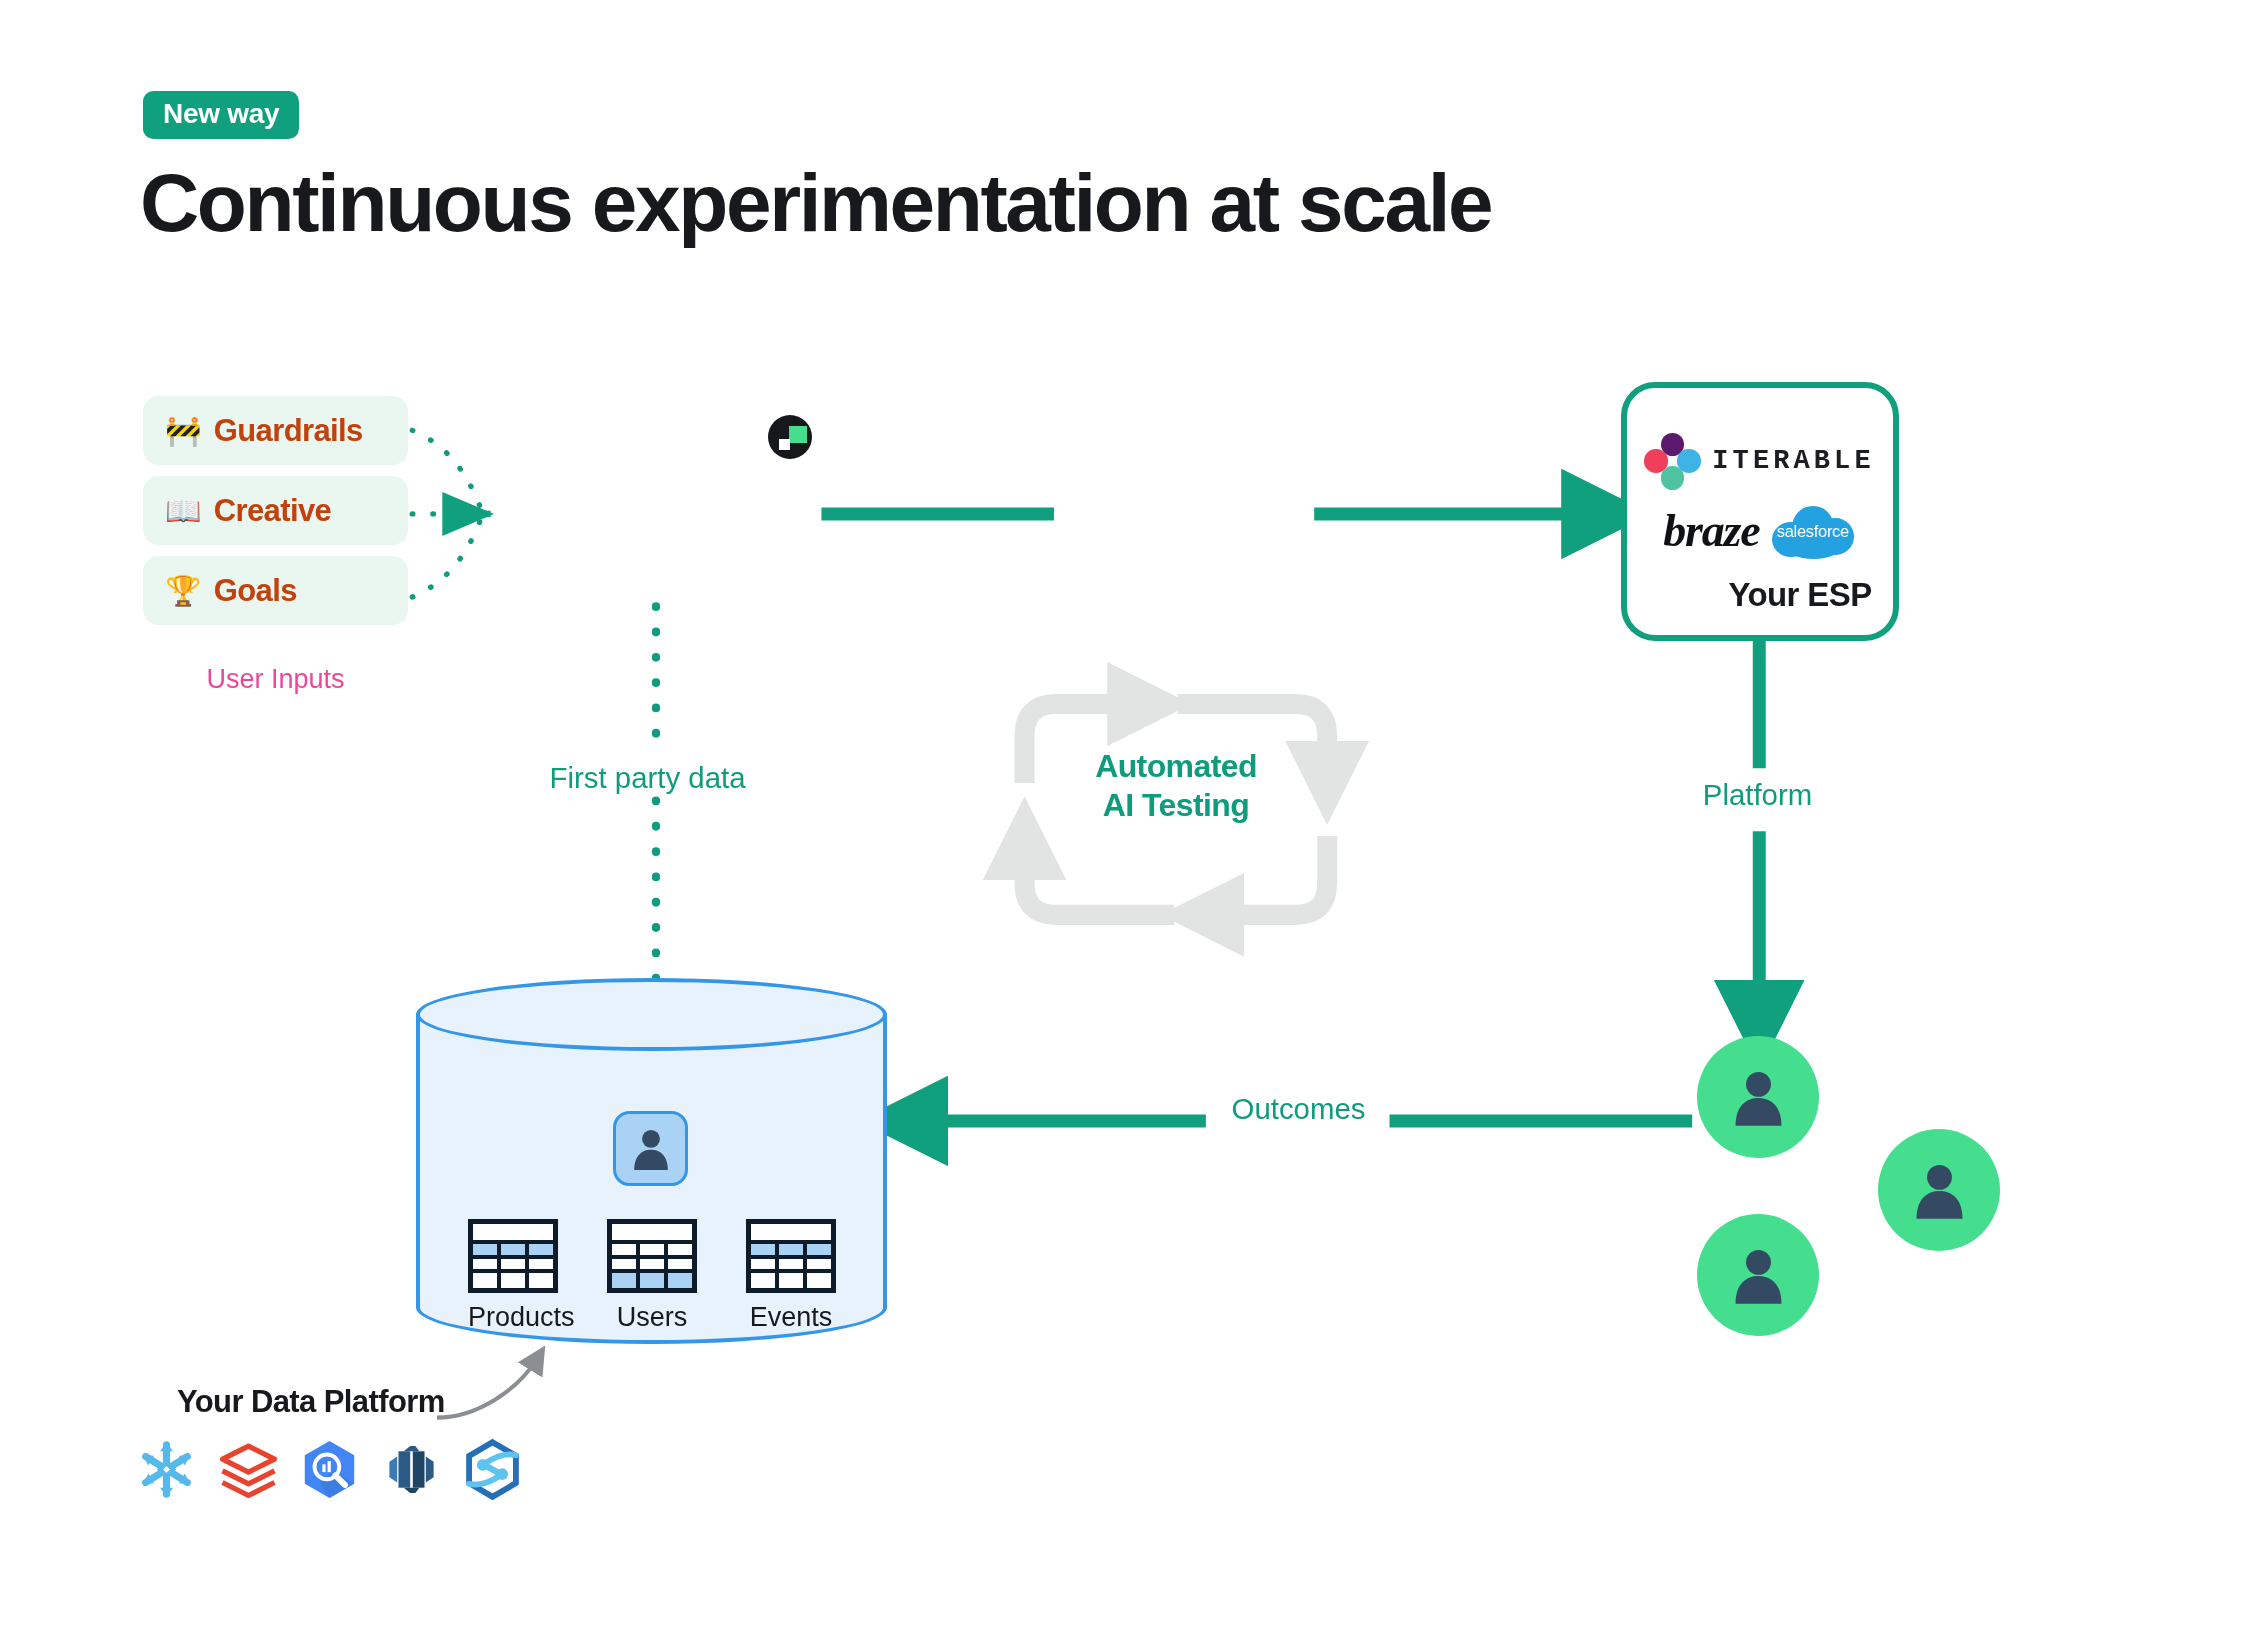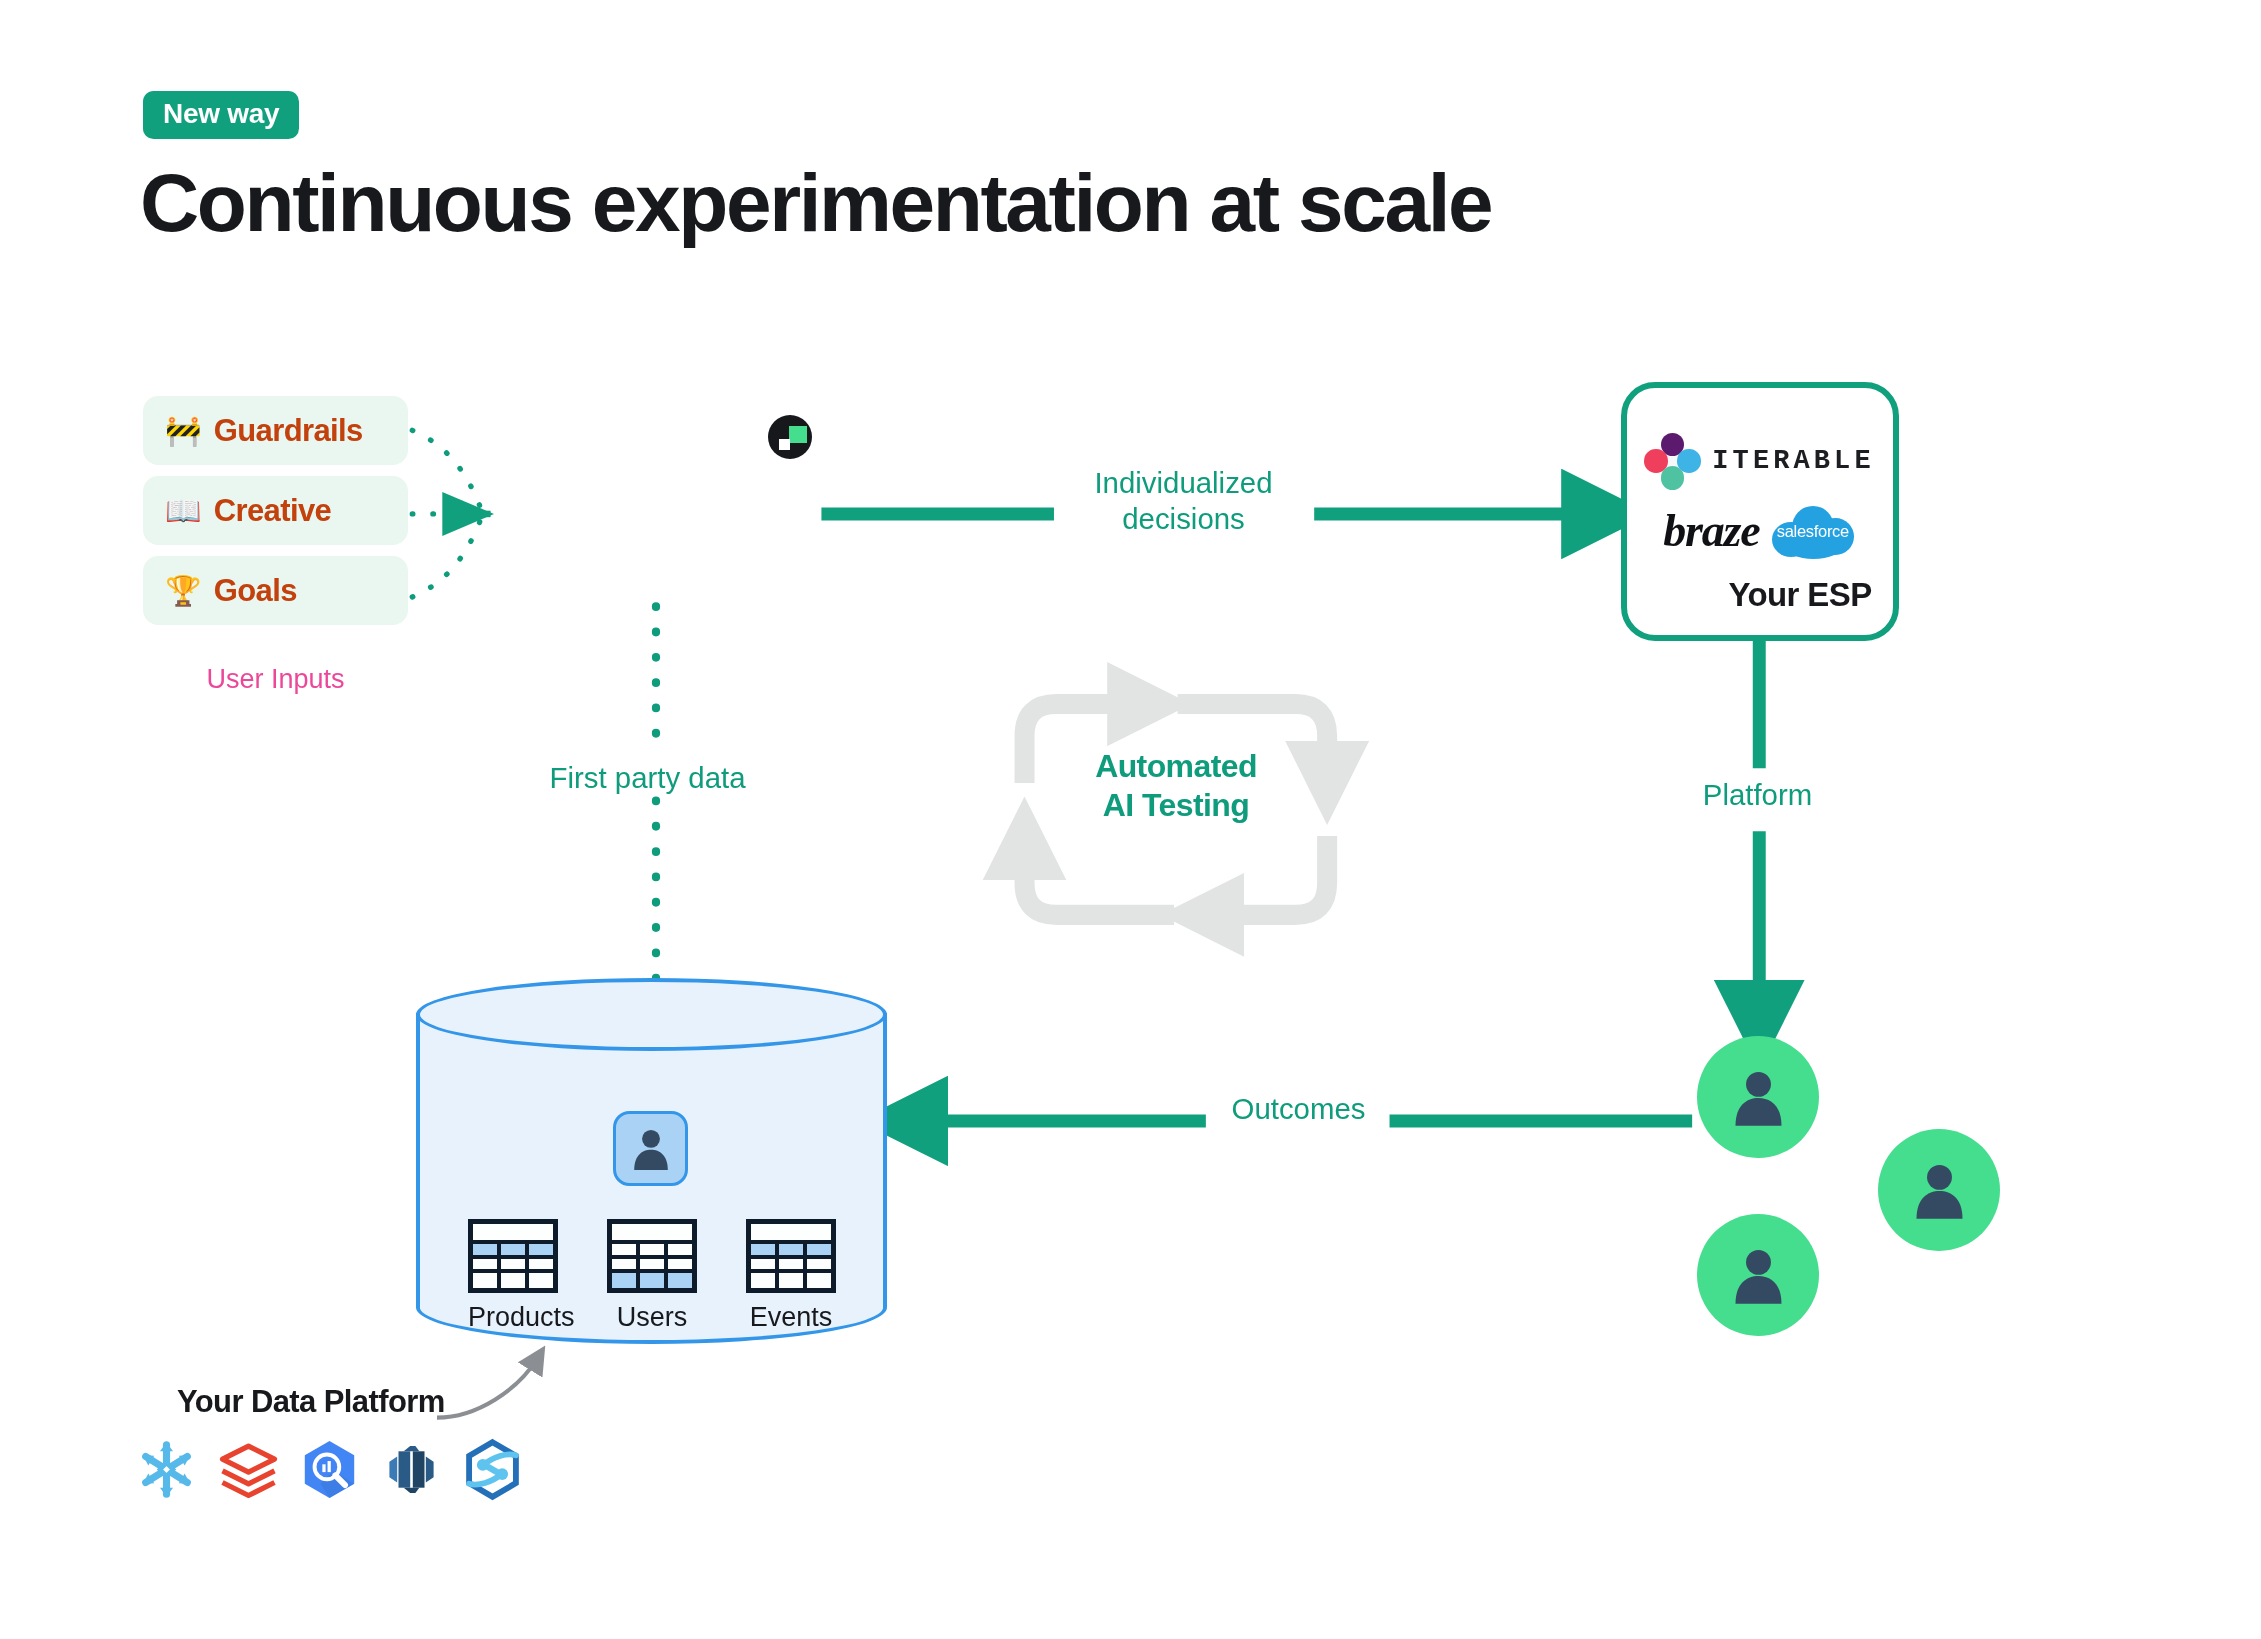--- a/index.html
+++ b/index.html
@@ -312,24 +312,20 @@
         <div class="c sf-c1"></div>
         <div class="c sf-c2"></div>
         <div class="c sf-c3"></div>
         <div class="c sf-c4"></div>
         <div class="sf-word">salesforce</div>
       </div>
     </div>
     <div class="esp-title">Your ESP</div>
   </div>
 
-  <div class="lab-teal" id="lab-indiv">
-    <span>Individualized</span><br>
-    <span>decisions</span>
-  </div>
   <div class="lab-teal" id="lab-first">First party data</div>
   <div class="lab-teal" id="lab-msgs">Platform</div>
   <div class="lab-teal" id="lab-out">Outcomes</div>
 
   <div class="cycle-label">
     <span>Automated</span><br>
     <span>AI Testing</span>
   </div>
 
   <div class="cyl-wrap">

